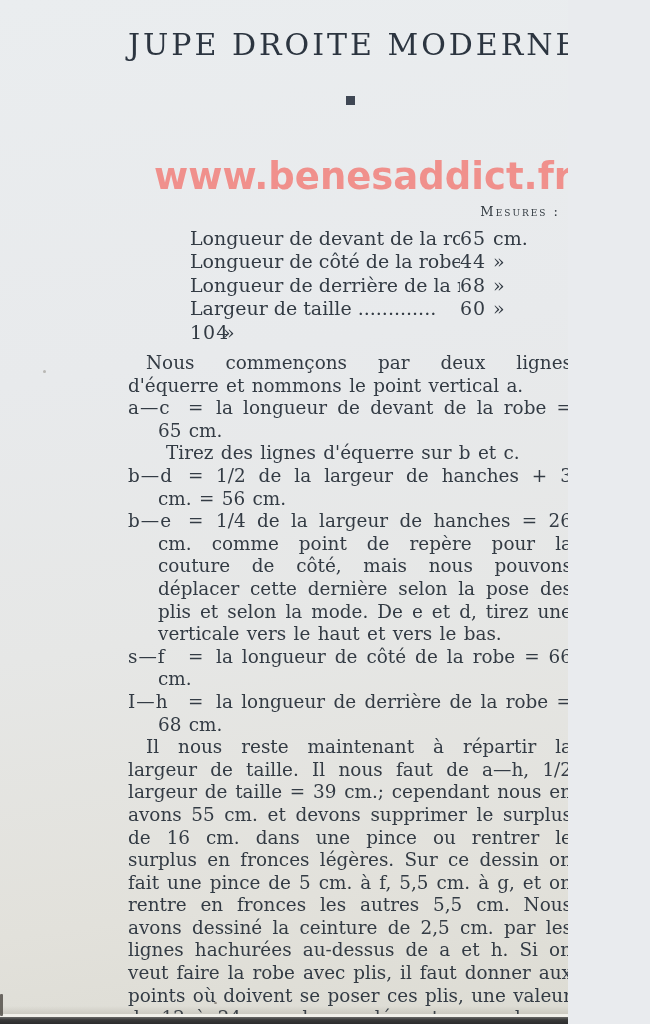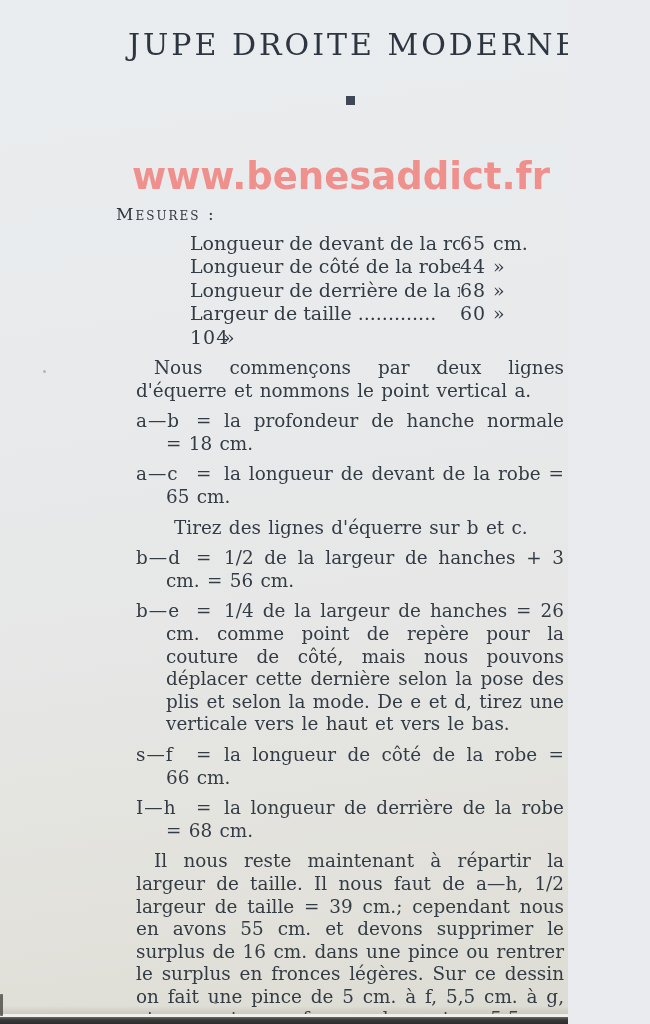--- a/index.html
+++ b/index.html
@@ -41,45 +41,46 @@
   }
   
   .watermark {
     margin: 56px 0 0 4px;
     font-family: "DejaVu Sans", sans-serif;
     font-weight: bold;
     font-size: 37px;
     line-height: 44px;
     letter-spacing: 0px;
     white-space: nowrap;
+    text-align: right;
   }
   
   .measures-heading {
     margin-top: 5px;
-    text-align: left;
+    text-align: right;
     position: relative; left: -12px;
-    font-size: 17px;
+    font-size: 13px;
     font-variant: small-caps;
     letter-spacing: 2px;
     color: #30383f;
   }
   .measures-table { margin: 8px 0 0 62px; font-size: 19px; }
   .m-row { display: flex; line-height: 23.4px; }
   .m-label { width: 270px; white-space: nowrap; overflow: hidden; }
   .m-val { width: 24px; letter-spacing: 1px; }
   .m-unit { padding-left: 9px; width: 40px; }
   
   .body-text {
     margin-top: 8px;
     font-size: 18.4px;
     line-height: 22.6px;
     text-align: justify;
     word-spacing: 1.5px;
   }
-  .body-text p { margin: 8px; }
+  .body-text p { margin: 0; }
   .para { text-indent: 18px; }
   .line-indent { padding-left: 38px; }
   .def { padding-left: 30px; text-indent: -30px; }
   .def .term { display: inline-block; width: 60px; text-indent: 0; letter-spacing: 1px; }
   .def .eq { display: inline-block; width: 28px; text-indent: 0; }
   
   .scan-shadow {
     position: absolute; left: 0; right: 0; bottom: 10px; height: 8px;
     background: linear-gradient(rgba(120,115,100,0), rgba(120,115,100,0.18));
   }
@@ -139,21 +140,20 @@
       </div>
       <div class="m-row">
         <span class="m-val">104</span>
         <span class="m-unit">»</span>
       </div>
     </div>
 
     <div class="body-text">
       <p class="para">Nous commençons par deux lignes d'équerre et nommons le point vertical a.</p>
 
-      <p class="def"><span class="term">a—b</span><span class="eq">=</span><span>la profondeur de hanche normale = 18 cm.</span></p>
 
       <p class="def"><span class="term">a—c</span><span class="eq">=</span><span>la longueur de devant de la robe = 65 cm.</span></p>
 
       <p class="line-indent">Tirez des lignes d'équerre sur b et c.</p>
 
       <p class="def"><span class="term">b—d</span><span class="eq">=</span><span>1/2 de la largeur de hanches + 3 cm. = 56 cm.</span></p>
 
       <p class="def"><span class="term">b—e</span><span class="eq">=</span><span>1/4 de la largeur de hanches = 26 cm. comme point de repère pour la couture de côté, mais nous pouvons déplacer cette dernière selon la pose des plis et selon la mode. De e et d, tirez une verticale vers le haut et vers le bas.</span></p>
 
       <p class="def"><span class="term">s—f</span><span class="eq">=</span><span>la longueur de côté de la robe = 66 cm.</span></p>

